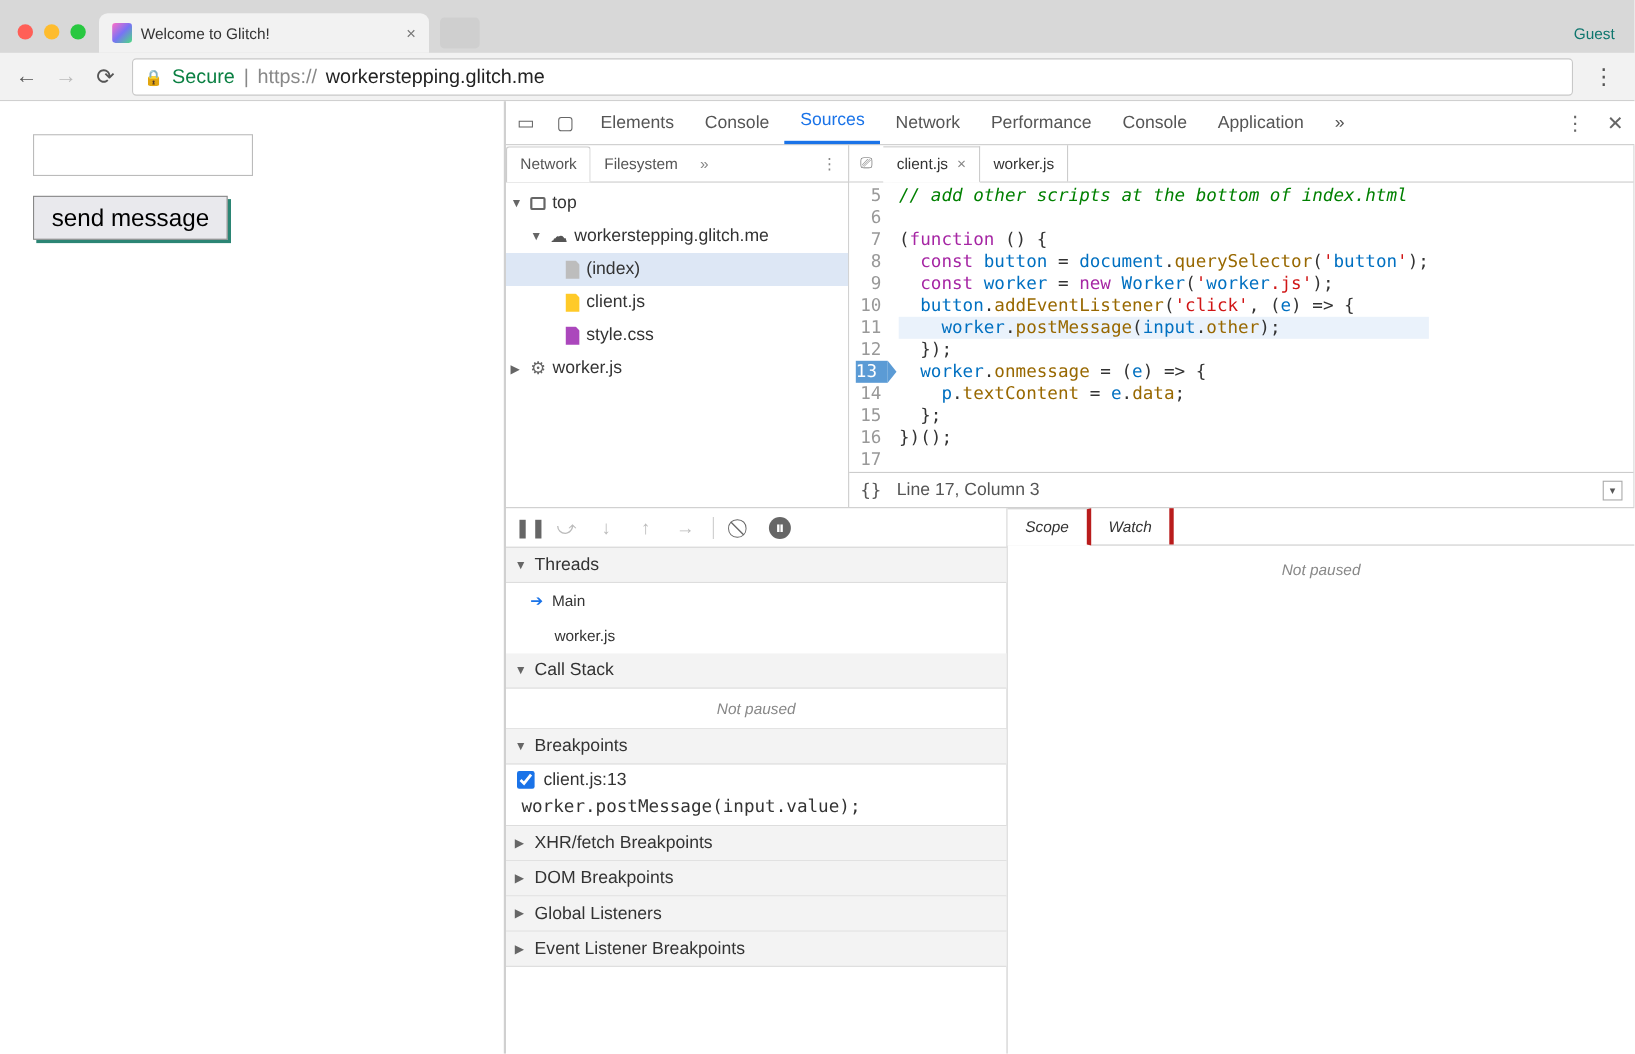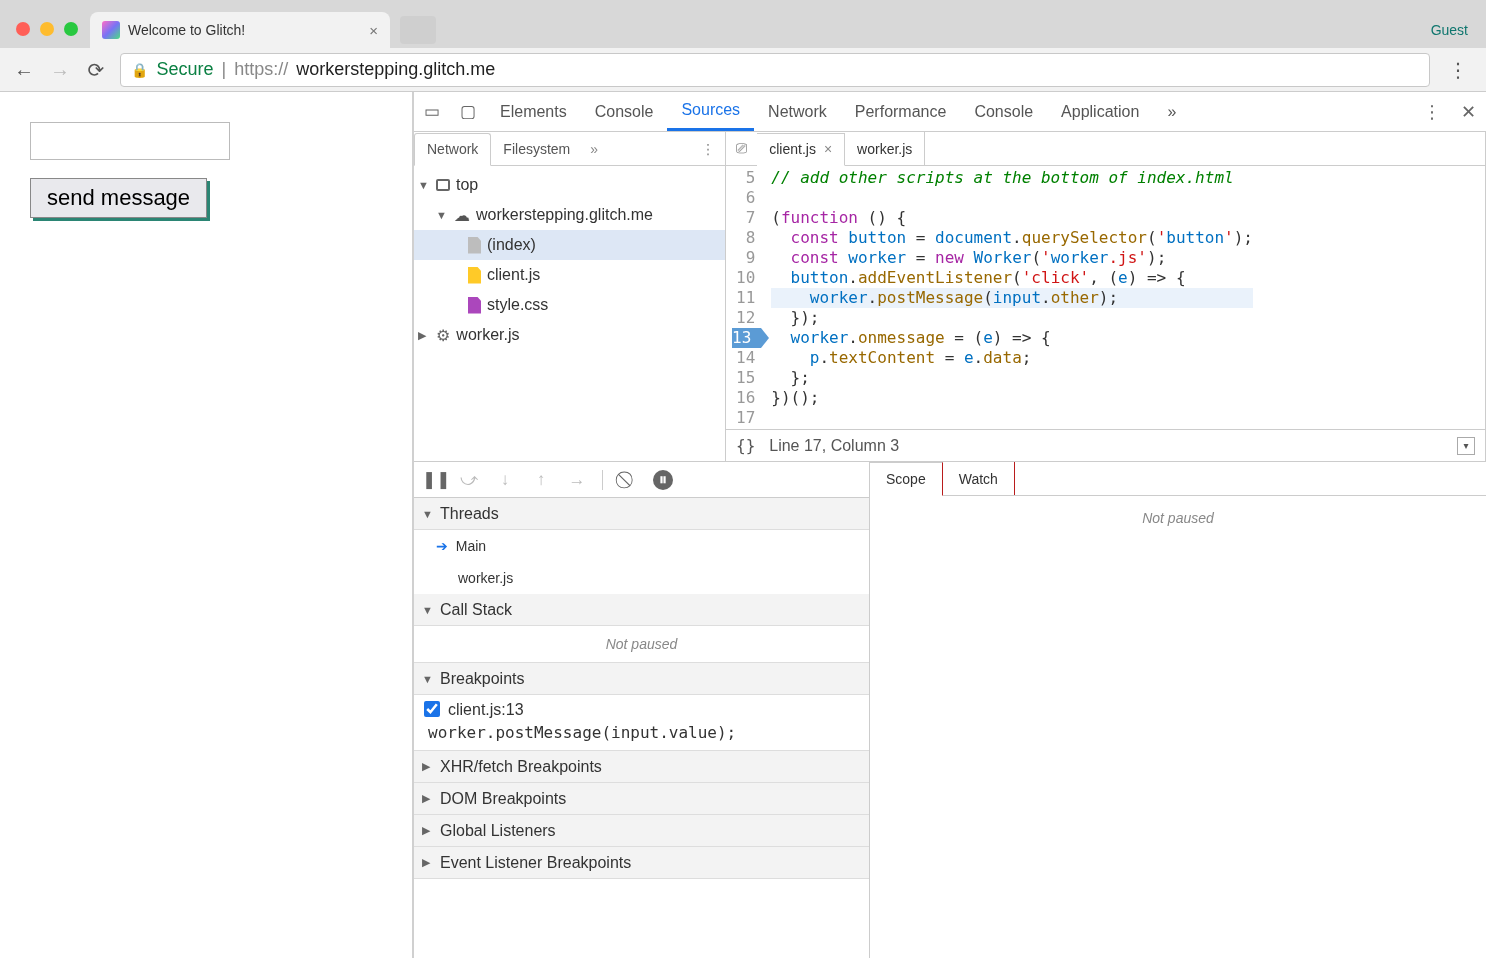--- a/index.html
+++ b/index.html
@@ -25,21 +25,21 @@
 .urlbox { flex:1; display:flex; align-items:center; gap:8px; background:#fff; border:1px solid #c8c8c8; border-radius:4px; height:34px; padding:0 10px; font-size:18px;}
 .lock { color:#0b8043; font-size:14px;}
 .secure { color:#0b8043; font-size:18px;}
 .urlsep { color:#888; font-size:18px;}
 .urlpre { color:#888;}
 .urlmain { color:#222;}
 .kebab { color:#555; font-size:20px; padding:0 6px;}
 
 
 .main-split { display:flex; height:calc(958px - 48px - 44px); }
-.page-pane { width:414px; border-right:2px solid #d0d0d0; padding:30px; background:#fff;}
+.page-pane { width:460px; border-right:2px solid #d0d0d0; padding:30px; background:#fff;}
 .page-pane input { width:200px; height:38px; border:1px solid #bbb; padding:4px 8px; font-size:16px; display:block;}
 .page-pane button { margin-top:18px; padding:6px 16px; font-size:22px; background:#e9e9ed; border:1px solid #888; box-shadow:3px 3px 0 #2b8574; cursor:pointer;}
 
 
 .devtools { flex:1; display:flex; flex-direction:column; background:#fff;}
 .dt-tabs { display:flex; align-items:center; border-bottom:1px solid #ccc; height:40px; font-size:16px;}
 .dt-tabs .ico { width:36px; display:flex; justify-content:center; color:#666; font-size:17px;}
 .dt-tabs .tabitem { padding:0 14px; height:100%; display:flex; align-items:center; color:#555; cursor:pointer;}
 .dt-tabs .tabitem.active { color:#1a73e8; border-bottom:3px solid #1a73e8;}
 .dt-tabs .spacer { flex:1;}
@@ -100,21 +100,21 @@
 .thread-item { display:flex; align-items:center; height:32px; padding:0 10px 0 22px; gap:8px;}
 .thread-item .arrow { color:#1a73e8; font-size:14px;}
 .call-empty { text-align:center; color:#888; font-style:italic; padding:10px 0; border-bottom:1px solid #ddd;}
 .bp-item { padding:6px 8px 8px 10px; border-bottom:1px solid #ddd; font-size:16px;}
 .bp-item .chk { display:flex; align-items:flex-start; gap:8px;}
 .bp-item .chk input { width:16px; height:16px; accent-color:#1a73e8;}
 .bp-item .snippet { font-family:monospace; padding-left:4px; padding-top:4px;}
 
 .dbg-right { flex:1; display:flex; flex-direction:column;}
 .scope-tabs { display:flex; height:34px; border-bottom:1px solid #ccc;}
-.scope-tabs .stab { padding:16px 16px; display:flex; align-items:center; border-right:1px solid #b91c1c;}
+.scope-tabs .stab { padding:16px 16px; display:flex; align-items:center; border-right:4px solid #b91c1c;font-style:italic;}
 .scope-tabs .stab.active { background:#fff; border-top:1px solid #ccc; margin-bottom:-1px; border-bottom:1px solid #fff;}
 .scope-empty { text-align:center; color:#888; font-style:italic; padding:14px 0;}
 </style>
 </head>
 <body>
 
 <div class="browser-chrome">
   <div class="tab-strip">
     <div class="traffic-lights">
       <div class="traffic-light tl-red"></div>

